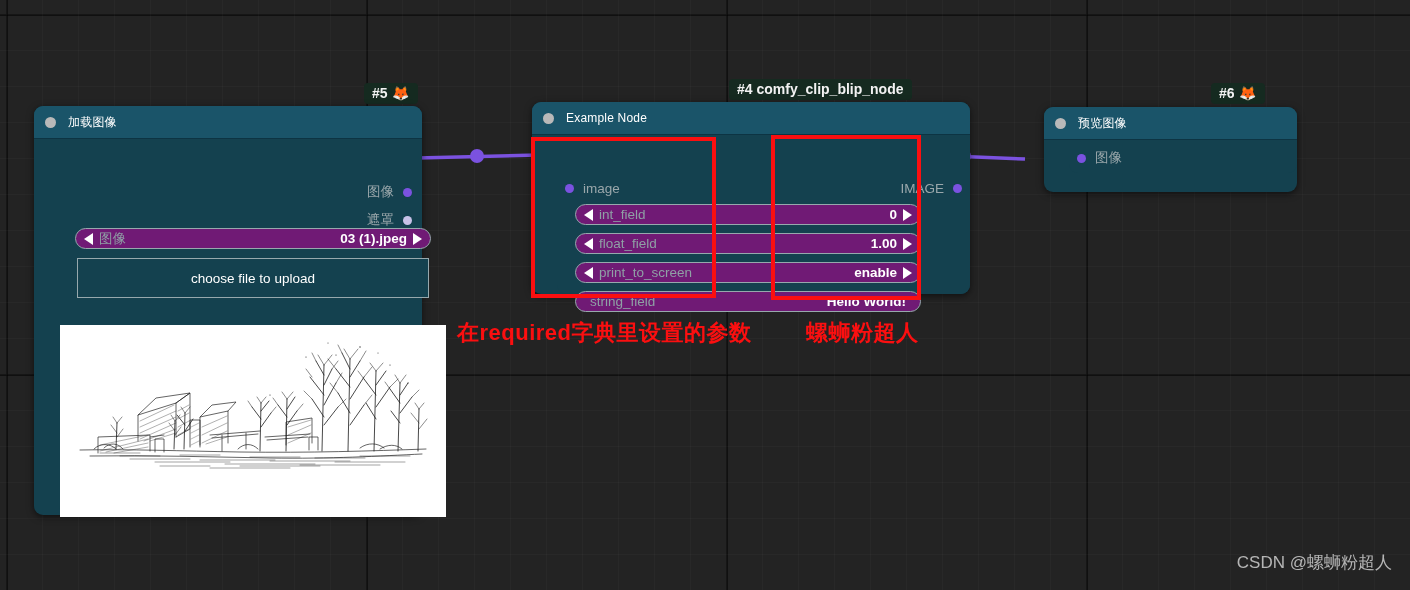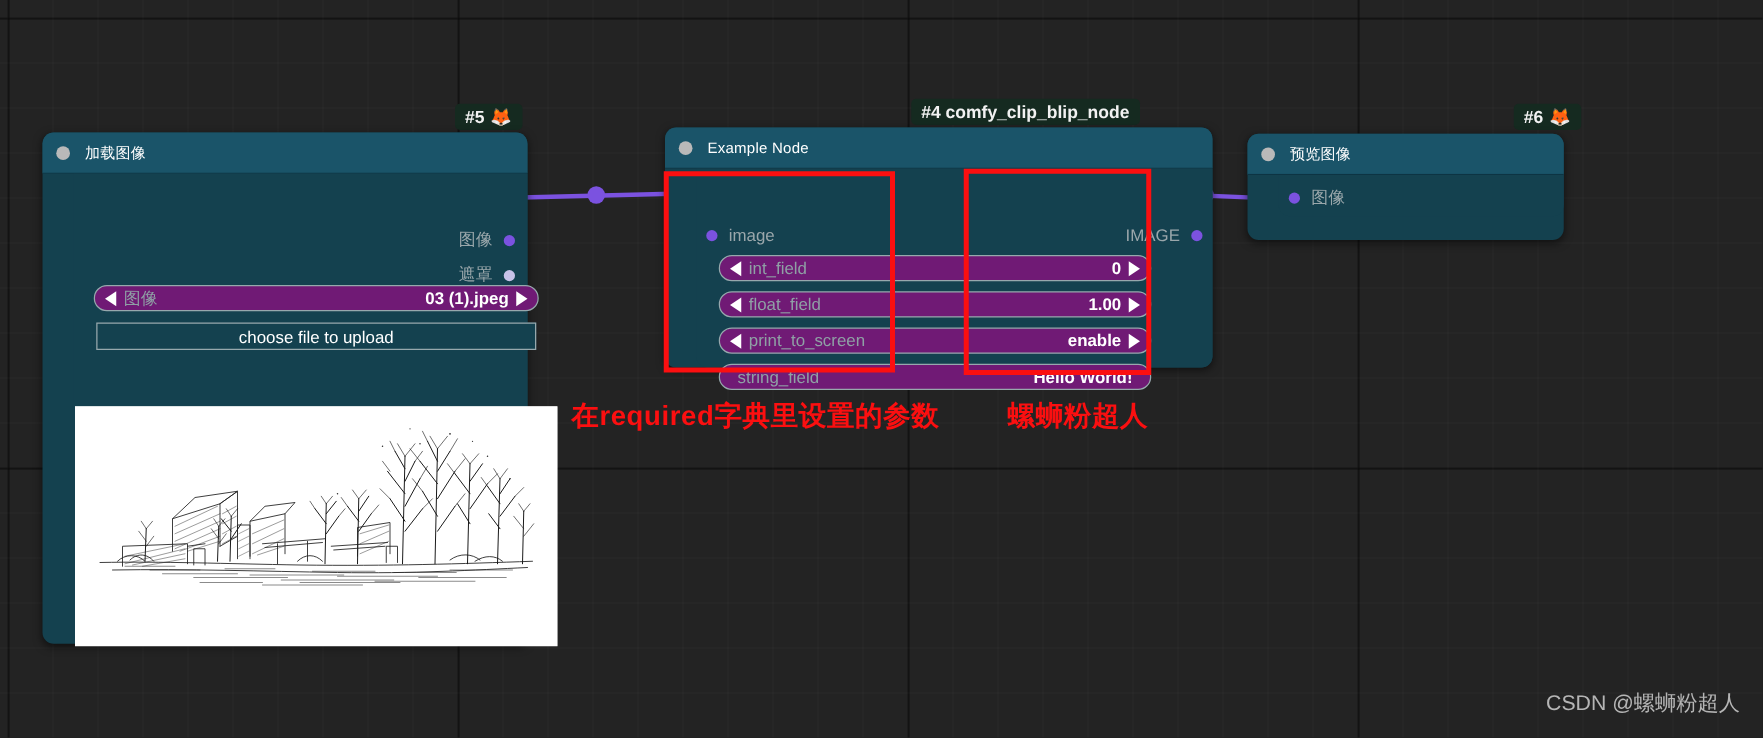--- a/index.html
+++ b/index.html
@@ -223,21 +223,21 @@
         <div class="w-left">
           <span class="arrow arrow-l"></span>
           <span class="w-name">图像</span>
         </div>
         <div class="w-right">
           <span class="w-value">03 (1).jpeg</span>
           <span class="arrow arrow-r"></span>
         </div>
       </div>
 
-      <div class="btn-widget" style="left:18px; top:119px; width:352px; height:22px;">
+      <div class="btn-widget" style="left:18px; top:119px; width:352px; height:40px;">
         <span>choose file to upload</span>
       </div>
 
       <div class="img-frame" style="left:1px; top:186px; width:386px; height:192px;">
         <svg width="386" height="192" viewBox="0 0 386 192">
           <rect width="386" height="192" fill="#ffffff"></rect>
           <g stroke="#232323" fill="none" stroke-width="0.7" stroke-linecap="round">
 
             <path d="M20 125 C70 124 120 126 180 127 C250 128 310 126 366 124"></path>
             <path d="M30 131 C90 130 150 132 210 133 C270 134 320 131 362 129"></path>
@@ -525,21 +525,21 @@
       </div>
 
     </div>
   </div>
 
   <div class="badge" style="left:1211px; top:83px;">
     <span>#6</span>
     <span class="fox">🦊</span>
   </div>
 
-  <div class="node" id="node-preview" style="left:998px; top:107px; width:253px; height:85px;">
+  <div class="node" id="node-preview" style="left:1044px; top:107px; width:253px; height:85px;">
 
     <div class="node-title">
       <span class="title-dot"></span>
       <span class="title-text">预览图像</span>
     </div>
 
     <div class="node-body" style="height:33px;">
       <div class="slot slot-in" style="left:8px; top:9px;">
         <span class="slot-dot dot-image"></span>
         <span>图像</span>

